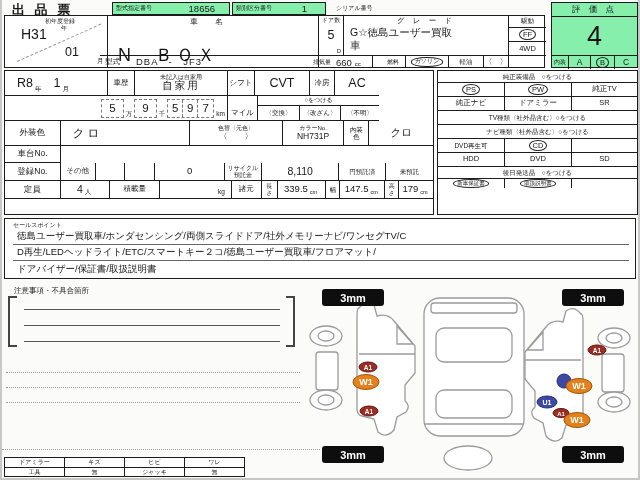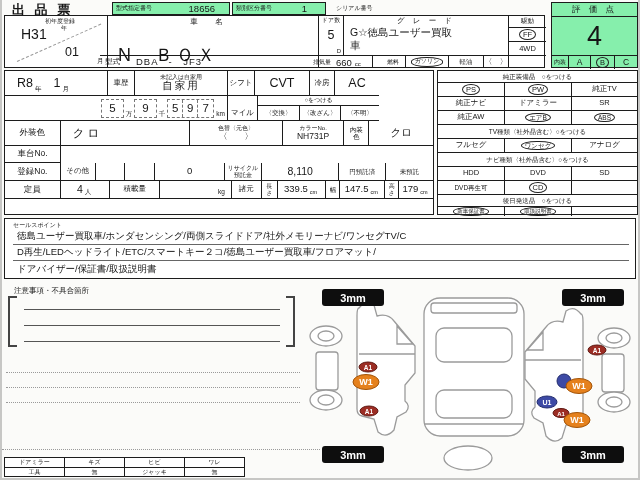--- a/index.html
+++ b/index.html
@@ -216,52 +216,36 @@
           <span class="oval f7">PW</span>
         </div>
     <div class="c nr f7" style="flex:1">純正TV</div>
   </div>
   <div class="row" style="height:14px">
     <div class="c f7" style="width:67px">純正ナビ</div>
     <div class="c f7" style="width:67px">ドアミラー</div>
     <div class="c nr f7" style="flex:1">SR</div>
   </div>
   <div class="row" style="height:14px">
-    <div class="c f7" style="width:67px">純正AW</div>
+        <div class="c nr f6" style="flex:1">TV種類〈社外品含む〉○をつける</div>
+      </div>
+  <div class="row" style="height:14px">
+        <div class="c nr f6" style="flex:1">ナビ種類〈社外品含む〉○をつける</div>
+      </div>
+  <div class="row" style="height:14px">
+    <div class="c f6" style="width:67px">DVD再生可</div>
     <div class="c" style="width:67px">
-          <span class="oval f6">エアB</span>
-        </div>
-    <div class="c nr" style="flex:1">
-          <span class="oval f6">ABS</span>
-        </div>
-  </div>
-  <div class="row" style="height:14px">
-        <div class="c nr f6" style="flex:1">TV種類〈社外品含む〉○をつける</div>
-      </div>
-  <div class="row" style="height:14px">
-    <div class="c f7" style="width:67px">フルセグ</div>
-    <div class="c" style="width:67px">
-          <span class="oval f6">ワンセグ</span>
-        </div>
-    <div class="c nr f7" style="flex:1">アナログ</div>
-  </div>
-  <div class="row" style="height:14px">
-        <div class="c nr f6" style="flex:1">ナビ種類〈社外品含む〉○をつける</div>
-      </div>
+          <span class="oval f7">CD</span>
+        </div>
+    <div class="c nr" style="flex:1"></div>
+  </div>
   <div class="row" style="height:14px">
     <div class="c f7" style="width:67px">HDD</div>
     <div class="c f7" style="width:67px">DVD</div>
     <div class="c nr f7" style="flex:1">SD</div>
-  </div>
-  <div class="row" style="height:14px">
-    <div class="c f6" style="width:67px">DVD再生可</div>
-    <div class="c" style="width:67px">
-          <span class="oval f7">CD</span>
-        </div>
-    <div class="c nr" style="flex:1"></div>
   </div>
   <div class="row" style="height:12px">
         <div class="c nr f6" style="flex:1">後日発送品　○をつける</div>
       </div>
   <div class="row" style="height:9px">
     <div class="c nb" style="width:67px">
           <span class="oval" style="font-size:5.5px;border-width:1px">新車保証書</span>
         </div>
     <div class="c nb" style="width:67px">
           <span class="oval" style="font-size:5.5px;border-width:1px">取扱説明書</span>

